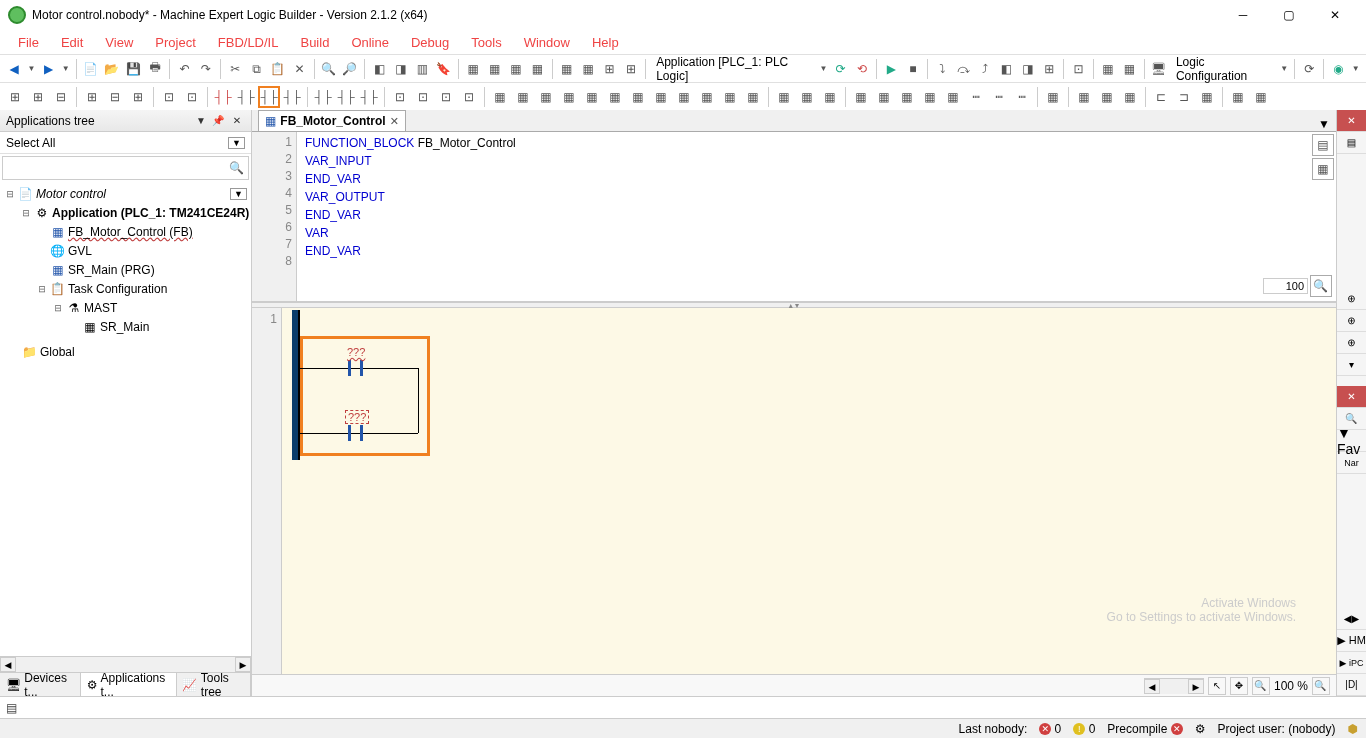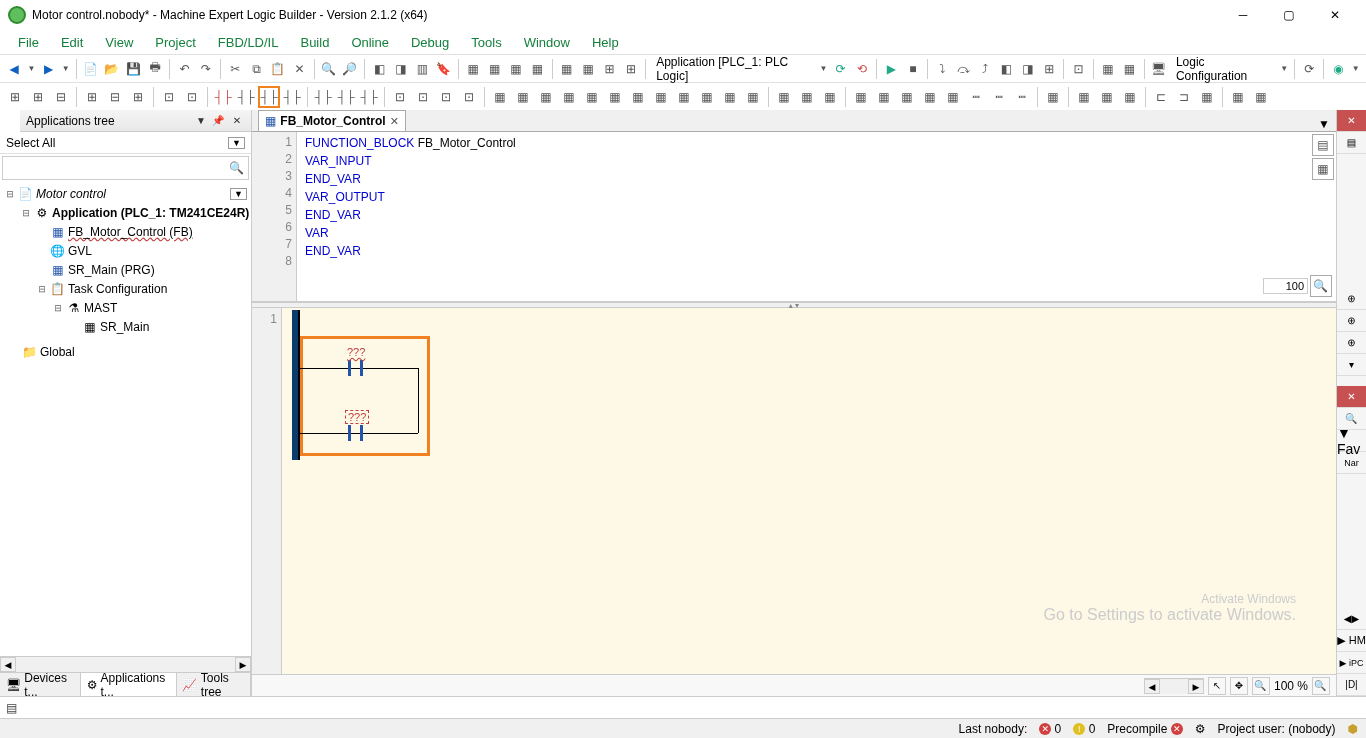--- a/index.html
+++ b/index.html
@@ -3,30 +3,30 @@
 <meta charset="utf-8">
 <style>
 * { box-sizing: border-box; margin: 0; padding: 0; font-family: "Segoe UI", Tahoma, sans-serif; font-size: 12px; }
 html, body { width: 1366px; height: 738px; overflow: hidden; background: #fff; }
 .titlebar { height: 30px; display: flex; align-items: center; padding: 0 8px; background: #fff; }
 .titlebar .icon { width: 18px; height: 18px; background: #5fbf5f; border-radius: 50%; border: 2px solid #2e8b2e; margin-right: 6px; }
 .titlebar .title { flex: 1; color: #000; font-size: 12px; }
 .winbtns { display: flex; gap: 0; }
 .winbtn { width: 46px; height: 30px; display: flex; align-items: center; justify-content: center; color: #000; }
 .menubar { height: 24px; display: flex; align-items: center; padding: 0 8px; gap: 2px; }
-.menuitem { padding: 3px 10px; color: #15803d; font-size: 13px; }
+.menuitem { padding: 3px 10px; color: #ef4444; font-size: 13px; }
 .toolbar { height: 28px; display: flex; align-items: center; padding: 0 4px; gap: 1px; border-top: 1px solid #e0e0e0; }
 .tbtn { width: 22px; height: 22px; display: flex; align-items: center; justify-content: center; border: 1px solid transparent; color: #555; }
 .tbtn.active { border: 2px solid #f08020; background: #fff; }
 .sep { width: 1px; height: 20px; background: #ccc; margin: 0 3px; }
 .tlabel { padding: 0 6px; color: #000; font-size: 12px; }
 .down { font-size: 8px; color: #555; padding: 0 2px; }
 .main { display: flex; height: calc(738px - 30px - 24px - 28px - 28px - 22px - 20px); }
 .leftpane { width: 252px; display: flex; flex-direction: column; border-right: 1px solid #ccc; }
-.panehdr { height: 22px; background: linear-gradient(#f5f5f5,#e8e8e8); border-bottom: 1px solid #ccc; display: flex; align-items: center; padding: 0 6px; font-size: 12px; margin-left: 20px; }
+.panehdr { height: 22px; background: linear-gradient(#f5f5f5,#e8e8e8); border-bottom: 1px solid #ccc; display: flex; align-items: center; padding: 0 6px; font-size: 12px; }
 .panehdr .sp { flex: 1; }
 .panehdr .pbtn { width: 16px; height: 16px; display: flex; align-items: center; justify-content: center; font-size: 10px; color: #333; margin-left: 2px; }
 .selrow { height: 22px; border-bottom: 1px solid #e0e0e0; display: flex; align-items: center; padding: 0 6px; font-size: 12px; }
 .selrow .sp { flex: 1; }
 .searchrow { height: 24px; border: 1px solid #ccc; margin: 2px; display: flex; align-items: center; padding: 0 4px; }
 .searchrow input { flex: 1; border: none; outline: none; font-size: 12px; }
 .searchrow .mag { color: #7aa7d8; }
 .tree { flex: 1; overflow: auto; padding: 2px 0; font-size: 12px; }
 .tnode { display: flex; align-items: center; height: 19px; padding-left: 4px; white-space: nowrap; }
 .tnode .exp { width: 12px; text-align: center; color: #666; font-size: 9px; }
@@ -59,21 +59,21 @@
 .qmarks.boxed { border: 1px dashed #c04040; padding: 0 2px; text-decoration: none; }
 .rightstrip { width: 30px; border-left: 1px solid #ccc; background: #f5f5f5; display: flex; flex-direction: column; }
 .rightstrip .rb { height: 22px; display: flex; align-items: center; justify-content: center; border-bottom: 1px solid #ddd; font-size: 10px; }
 .rightstrip .xb { background: #c75050; color: #fff; }
 .edbottom { height: 22px; display: flex; align-items: center; justify-content: flex-end; gap: 4px; padding: 0 6px; border-top: 1px solid #ccc; background: #f8f8f8; }
 .edbottom .sm { width: 18px; height: 18px; border: 1px solid #ccc; display: flex; align-items: center; justify-content: center; font-size: 10px; }
 .msgbar { height: 22px; border-top: 1px solid #ccc; display: flex; align-items: center; padding: 0 6px; font-size: 12px; color: #444; }
 .statusbar { height: 20px; border-top: 1px solid #ccc; background: #f0f0f0; display: flex; align-items: center; padding: 0 8px; font-size: 11px; gap: 12px; }
 .statusbar .sp { flex: 1; }
 .watermark { position: absolute; right: 40px; bottom: 50px; color: #ccc; font-size: 20px; text-align: right; pointer-events: none; }
-.watermark .sub { font-size: 16px; }
+.watermark .sub { font-size: 12px; }
 .circ { display: inline-block; width: 12px; height: 12px; border-radius: 50%; line-height: 12px; text-align: center; font-size: 9px; color: #fff; vertical-align: middle; }
 .red { background: #d04040; }
 .yellow { background: #e0c020; }
 .hscroll { height: 16px; background: #f0f0f0; border-top: 1px solid #ccc; display:flex; }
 .hscroll .ar { width:16px; border:1px solid #ccc; text-align:center; font-size:9px; line-height:14px; }
 .hscroll .track { flex:1; }
 </style>
 </head>
 <body>
 

